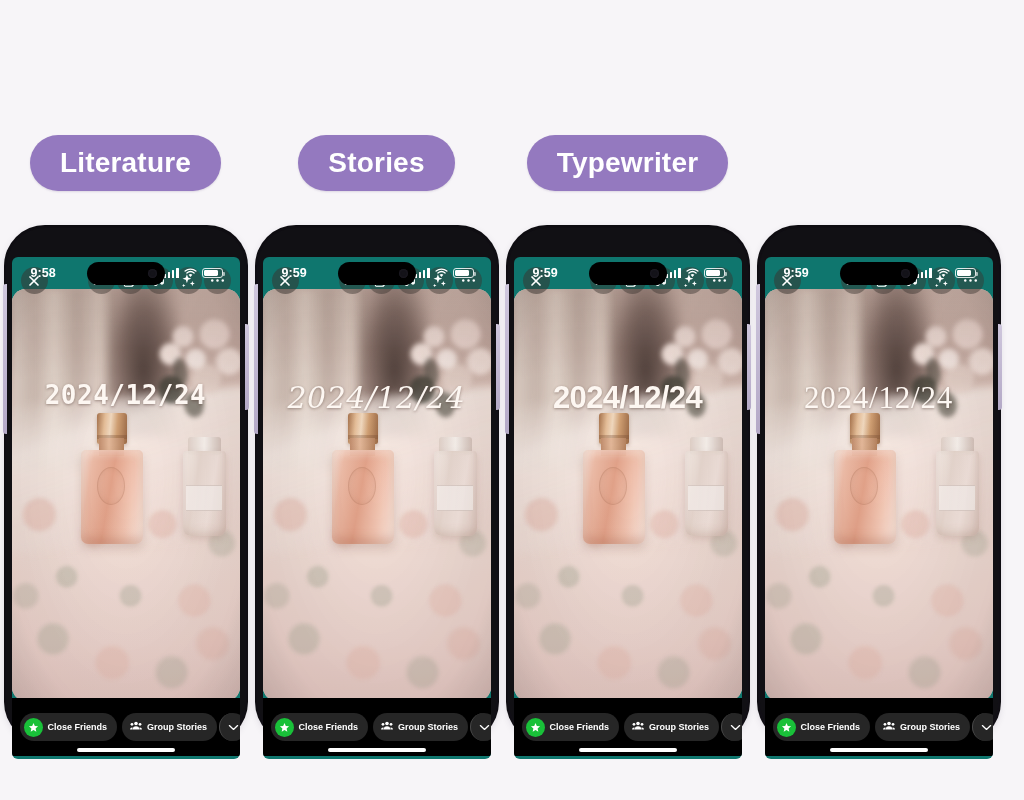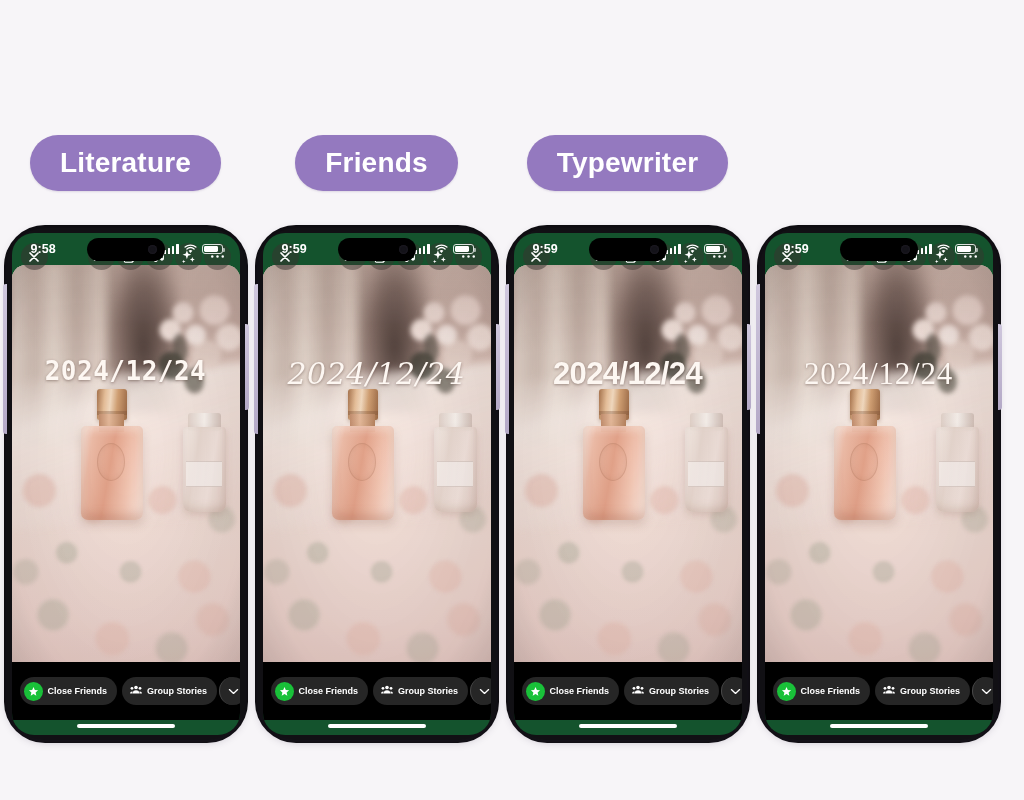--- a/index.html
+++ b/index.html
@@ -90,23 +90,24 @@
     width: 4px;
     height: 86px;
     background: linear-gradient(180deg, #cfc7dd, #b4a9c7);
     border-radius: 0 3px 3px 0;
   }
 
   .screen {
     position: relative;
     width: 100%;
     height: 100%;
-    border-radius: 22px;
-    background: #14532d;
+    border-radius: 6px;
+    background: #0f766e;
     overflow: hidden;
+    margin-top: 24px;
   }
 
   
   .status-bar {
     position: relative;
     height: 32px;
     display: flex;
     align-items: center;
     justify-content: space-between;
     padding: 0 17px 0 19px;
@@ -493,21 +494,21 @@
     font-size: 31px;
     font-weight: normal;
     letter-spacing: 0.8px;
     font-variant-numeric: oldstyle-nums;
   }
 
   
   .share-bar {
     position: absolute;
     left: 0;
-    bottom: 15px;
+    bottom: 3px;
     width: 100%;
     height: 58px;
     background: #000000;
     display: flex;
     align-items: center;
     padding: 0 8px;
     gap: 5px;
     z-index: 5;
   }
   .chip {
@@ -560,21 +561,21 @@
   }
 </style>
 </head>
 <body>
 
 <div class="labels-row">
   <div class="label-cell">
     <div class="pill">Literature</div>
   </div>
   <div class="label-cell">
-    <div class="pill">Friends</div>
+    <div class="pill">Stories</div>
   </div>
   <div class="label-cell">
     <div class="pill">Typewriter</div>
   </div>
 </div>
 
 <div class="phones-row" id="phones-row">
   <div class="phone-cell">
     <div class="phone">
       <div class="screen">

